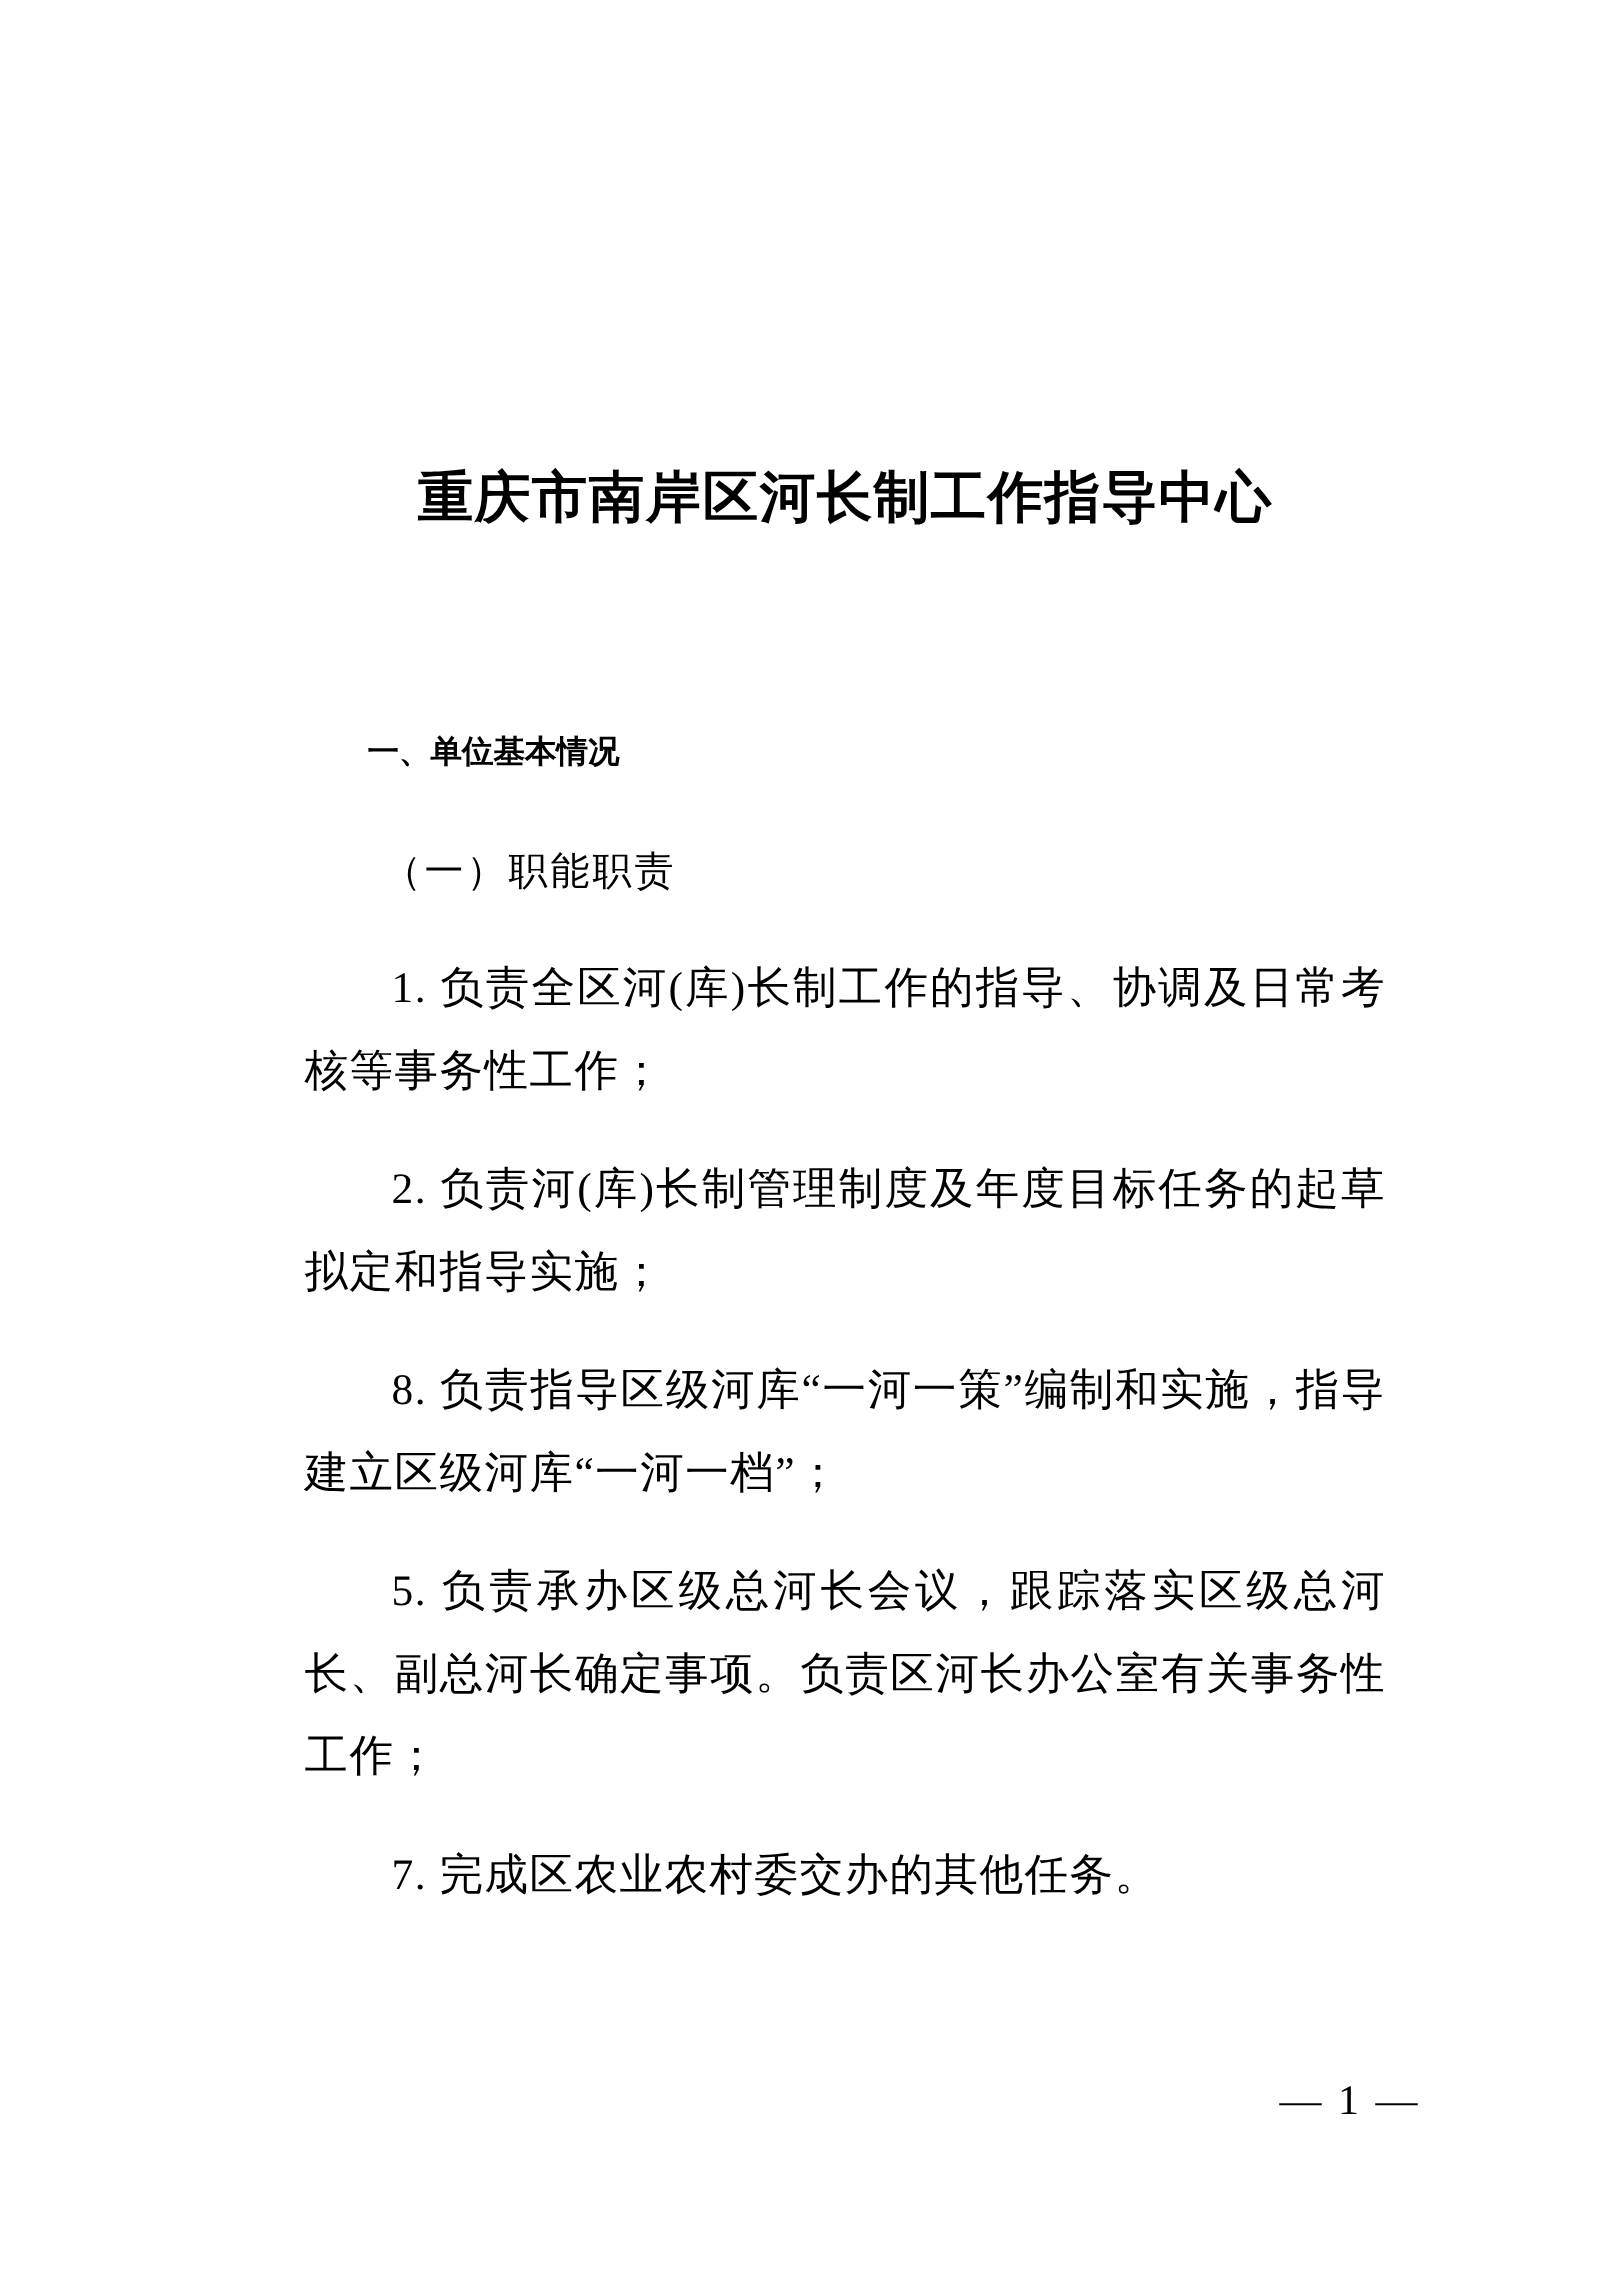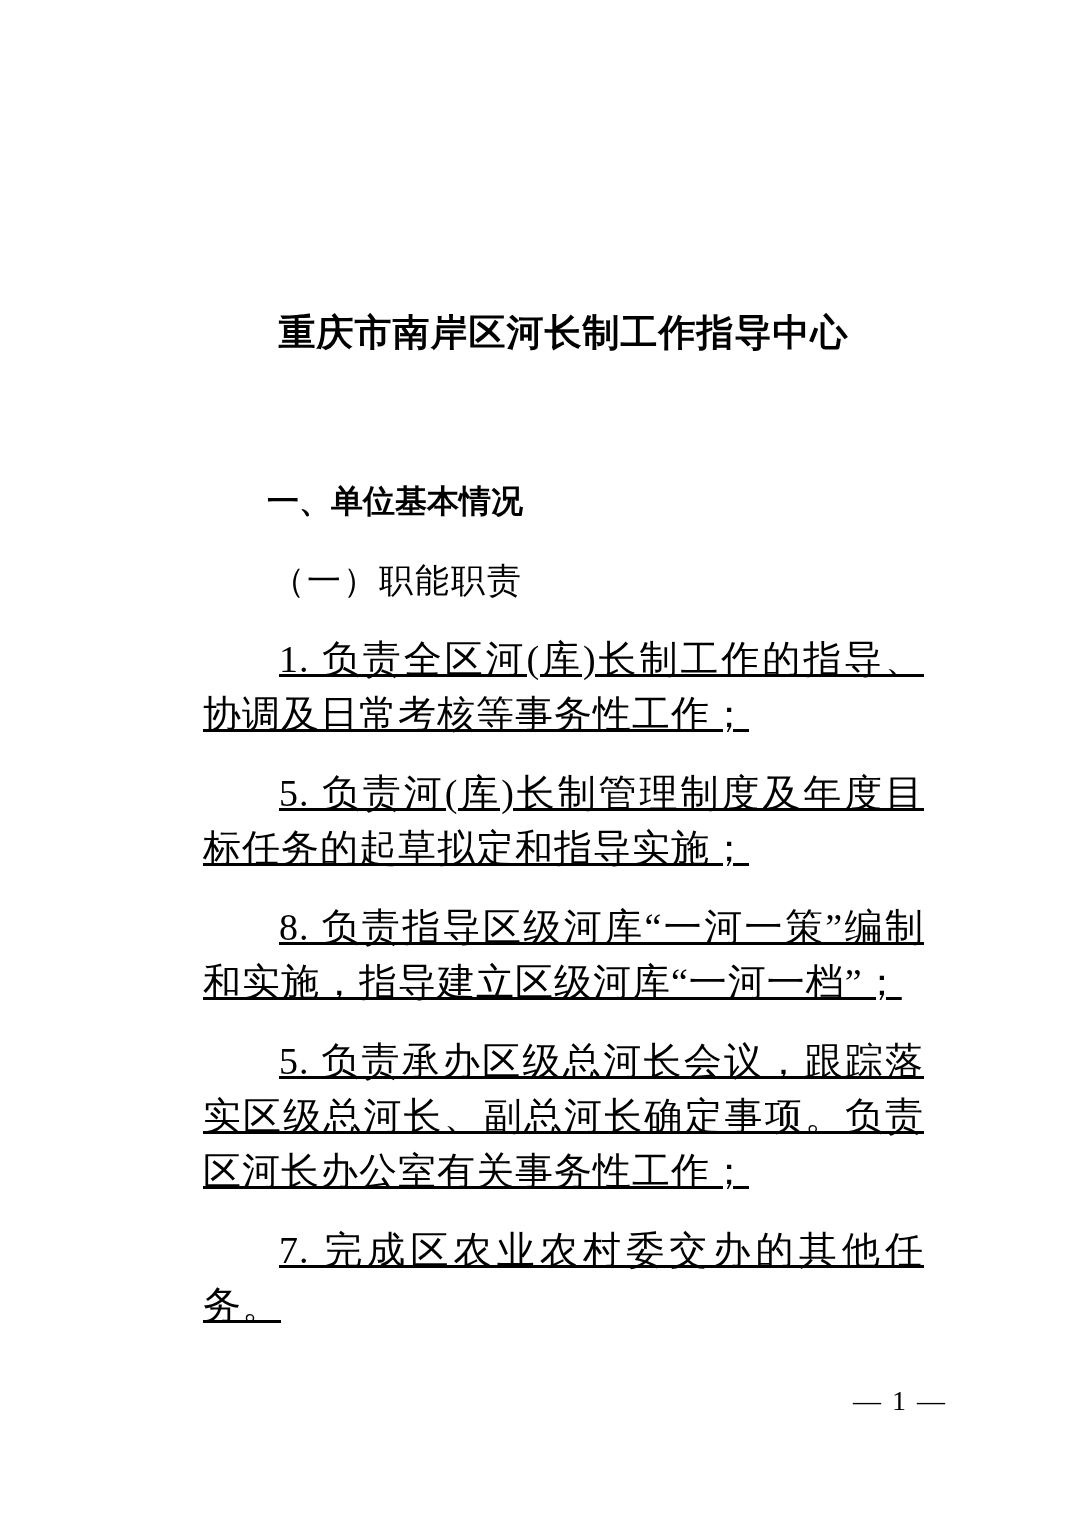--- a/index.html
+++ b/index.html
@@ -36,39 +36,38 @@
 
   .body-block {
     margin-top: 63px;
     font-size: 29px;
     line-height: 55px;
   }
 
   .h1 {
     font-family: "Liberation Sans", "DejaVu Sans", sans-serif;
     font-weight: bold;
-    font-size: 32px;
+    font-size: 21px;
     line-height: 55px;
     text-indent: 2em;
   }
 
   .h2 {
-    font-size: 34px;
+    font-size: 26px;
     line-height: 55px;
     text-indent: 2em;
     letter-spacing: 2px;
   }
 
   .para {
-    font-size: 38px;
+    font-size: 29px;
     line-height: 55px;
     text-indent: 2em;
     text-align: justify;
     letter-spacing: 1px;
-    text-decoration: underline;
   }
 
   .page-number {
     position: absolute;
     right: 139px;
     top: 1345px;
     font-size: 28px;
     line-height: 40px;
     letter-spacing: 2px;
   }
@@ -81,21 +80,21 @@
 
     <div class="doc-title">
       <div>重庆市南岸区河长制工作指导中心</div>
     </div>
 
     <div class="body-block">
       <p class="h1">一、单位基本情况</p>
       <p class="h2">（一）职能职责</p>
 
       <p class="para">1. 负责全区河(库)长制工作的指导、协调及日常考核等事务性工作；</p>
-      <p class="para">5. 负责河(库)长制管理制度及年度目标任务的起草拟定和指导实施；</p>
+      <p class="para">2. 负责河(库)长制管理制度及年度目标任务的起草拟定和指导实施；</p>
       <p class="para">8. 负责指导区级河库“一河一策”编制和实施，指导建立区级河库“一河一档”；</p>
       <p class="para">5. 负责承办区级总河长会议，跟踪落实区级总河长、副总河长确定事项。负责区河长办公室有关事务性工作；</p>
       <p class="para">7. 完成区农业农村委交办的其他任务。</p>
 
     </div>
   </div>
 
   <div class="page-number">— 1 —</div>
 </div>
 

